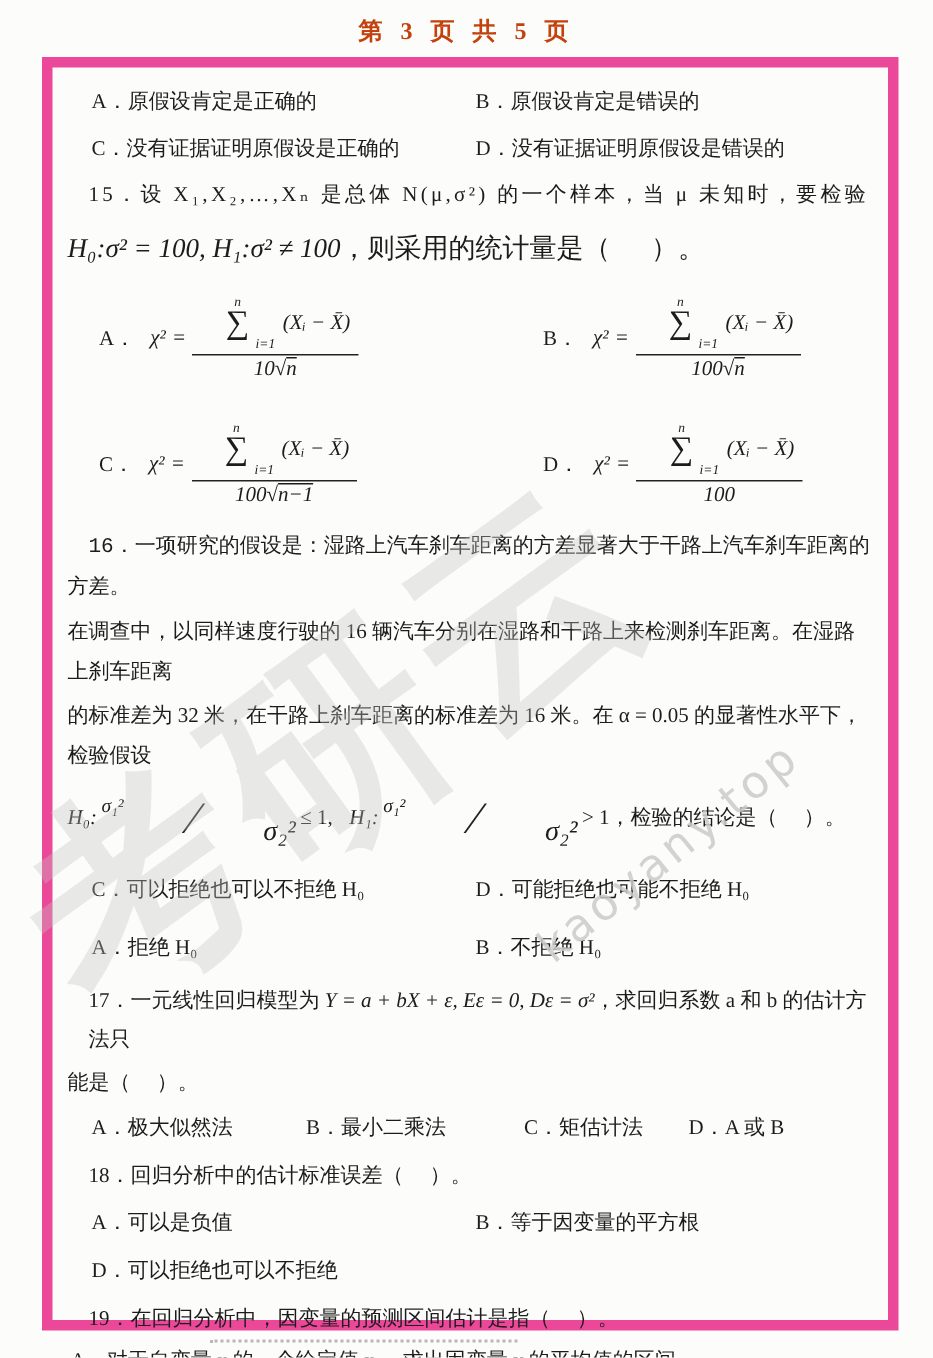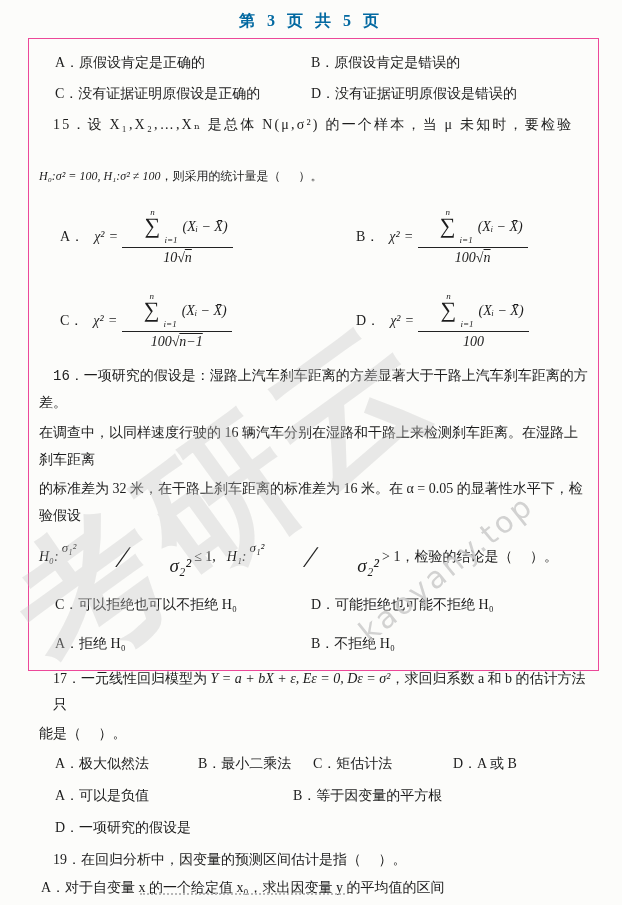--- a/index.html
+++ b/index.html
@@ -4,32 +4,32 @@
 <style>
   html,body{margin:0;padding:0;}
   body{
     width:622px;height:905px;position:relative;overflow:hidden;
     background:#fcfcfa;color:#1c1c1c;
     font-family:"Liberation Serif","DejaVu Serif",serif;
     font-size:14px;
   }
   .page-header{
     padding-top:11px;text-align:center;font-weight:700;
-    font-size:16px;letter-spacing:4px;color:#0369a1;
+    font-size:16px;letter-spacing:4px;color:#c2410c;
   }
   .qbox{
-    position:absolute;left:28px;top:38px;width:571px;height:633px;
-    border:1px solid #ec4899;box-sizing:border-box;
+    position:absolute;left:28px;top:38px;width:571px;height:849px;
+    border:7px solid #ec4899;box-sizing:border-box;
     padding:6px 10px 0 10px;background:transparent;
   }
   .optrow{display:flex;margin:5px 0 0 16px;line-height:26px;}
   .optrow .col1{width:256px;flex:none;}
   .stem{margin:5px 0 0 14px;line-height:26px;}
   .stem.wide{letter-spacing:2.2px;}
-  .hypline{margin:23px 0 0 0;line-height:30px;font-size:12px;}
+  .hypline{margin:6px 0 0 0;line-height:30px;font-size:18px;}
   .math{font-style:italic;}
   .para{margin:2px 0 0 0;line-height:27px;}
   .para.indent{text-indent:14px;font-family:Liberation Mono, monospace;}
   
   .frow{display:flex;align-items:center;margin:8px 0 4px 21px;height:76px;}
   .fcell{width:296px;flex:none;display:flex;align-items:center;}
   .olabel{margin-right:10px;}
   .eq{margin:0 5px;}
   .frac{display:inline-flex;flex-direction:column;align-items:center;}
   .fnum{display:inline-flex;align-items:center;gap:3px;border-bottom:1.4px solid #222;padding:0 5px 2px;}
@@ -44,22 +44,22 @@
   
   .h0line{display:flex;align-items:flex-start;height:52px;margin:2px 0 0 0;line-height:52px;}
   .bev{display:inline-flex;align-items:center;margin:0 3px;gap:48px;}
   .bev .bn{transform:translateY(-9px);font-size:13px;font-style:italic;}
   .bev .bs{font-size:30px;margin:0 -4px;color:#222;}
   .bev .bd{transform:translateY(9px);font-size:19px;font-style:italic;}
   
   .inlineopts{display:flex;margin:3px 0 0 16px;line-height:28px;}
   .inlineopts .w1{width:143px;flex:none;}
   .inlineopts .w2{width:115px;flex:none;}
-  .inlineopts .w3{width:140px;flex:none;}
-  .optrow2{display:flex;margin:3px 0 0 16px;line-height:29px;}
+  .inlineopts .w3{width:140px;flex:none;text-align:center;}
+  .optrow2{display:flex;margin:3px 0 0 16px;line-height:29px;gap:18px;}
   .optrow2 .col1{width:238px;flex:none;}
   .listopt{margin:1px 0 0 2px;line-height:28px;}
   
   .wm-site{
     position:absolute;left:352px;top:622px;z-index:5;pointer-events:none;
     transform:rotate(-39deg);transform-origin:0 0;
     font-family:"DejaVu Sans","Liberation Sans",sans-serif;
     font-size:30px;letter-spacing:3px;color:#cbcbcb;opacity:.85;
   }
   .wm-brush{
@@ -215,26 +215,27 @@
     <span>17．一元线性回归模型为 </span><span class="math">Y = a + bX + ε, Eε = 0, Dε = σ²</span><span>，求回归系数 a 和 b 的估计方法只</span>
   </div>
   <div class="para">能是（&nbsp;&nbsp;&nbsp;&nbsp;&nbsp;）。</div>
   <div class="inlineopts">
     <span class="w1">A．极大似然法</span>
     <span class="w2">B．最小二乘法</span>
     <span class="w3">C．矩估计法</span>
     <span>D．A 或 B</span>
   </div>
 
+  <div class="stem">18．回归分析中的估计标准误差（&nbsp;&nbsp;&nbsp;&nbsp;&nbsp;）。</div>
   <div class="optrow2">
     <span class="col1">A．可以是负值</span>
     <span>B．等于因变量的平方根</span>
   </div>
   <div class="optrow2">
-    <span>D．一项研究的假设是</span>
+    <span>D．可以拒绝也可以不拒绝</span>
   </div>
 
   <div class="stem">19．在回归分析中，因变量的预测区间估计是指（&nbsp;&nbsp;&nbsp;&nbsp;&nbsp;）。</div>
   <div class="listopt">A．对于自变量 x 的一个给定值 x₀，求出因变量 y 的平均值的区间</div>
 
 </div>
 
 <div class="wm-brush">考研云</div>
 <div class="wm-site">kaoyany.top</div>
 <div class="artifact"></div>

